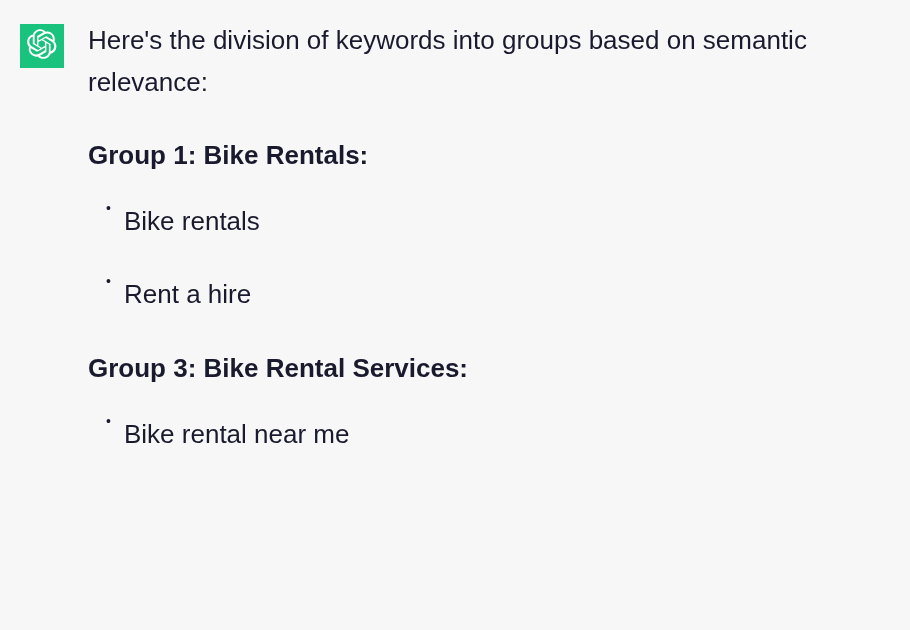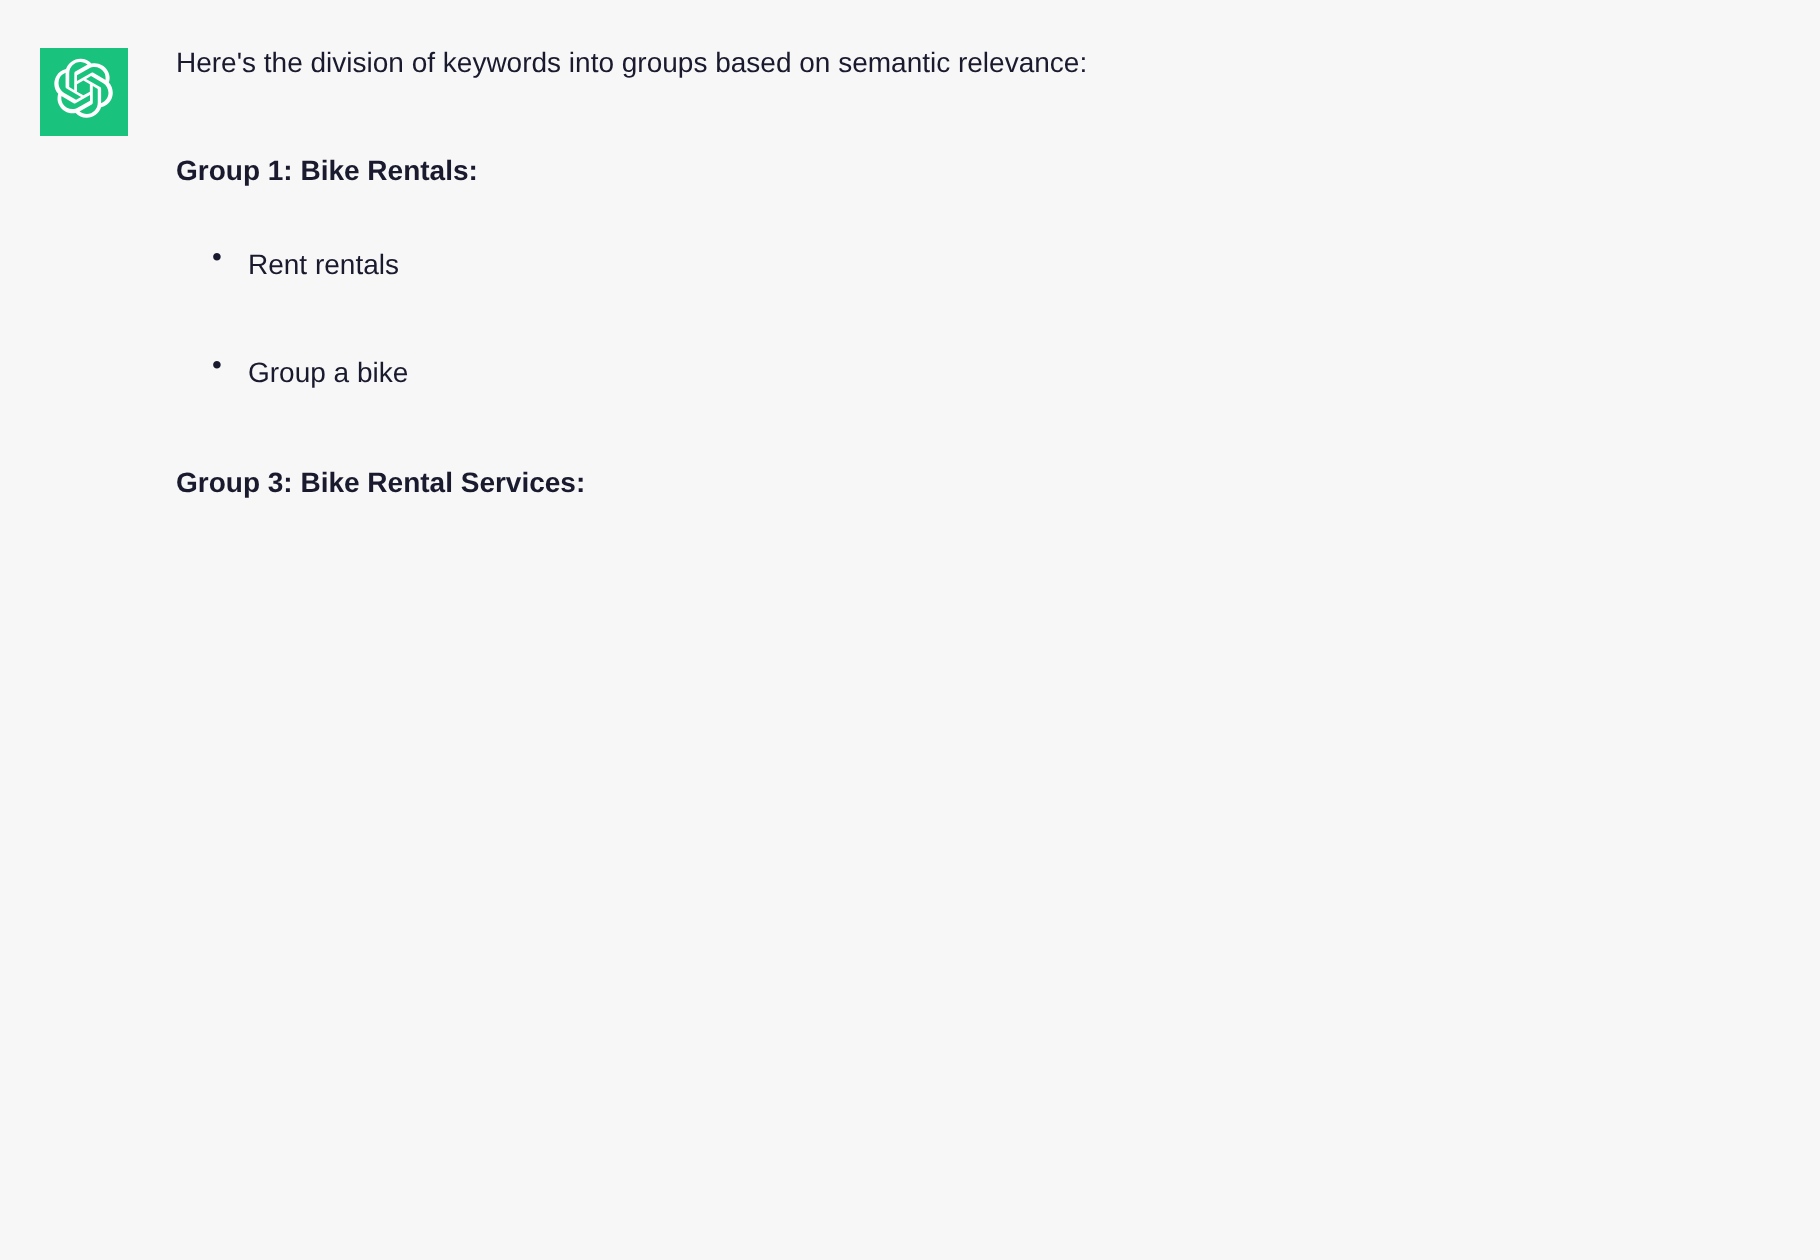--- a/index.html
+++ b/index.html
@@ -30,21 +30,21 @@
       flex-shrink: 0;
       margin-top: 4px;
     }
     .avatar svg {
       width: 30px;
       height: 30px;
     }
     .content {
       flex: 1;
       color: #1a1a2e;
-      font-size: 14px;
+      font-size: 26px;
       line-height: 1.6;
     }
     .intro {
       margin-bottom: 32px;
     }
     .group-title {
       font-weight: 700;
       margin-bottom: 24px;
       margin-top: 20px;
     }
@@ -76,24 +76,25 @@
       <svg viewBox="0 0 41 41" fill="none" xmlns="http://www.w3.org/2000/svg">
         <path d="M37.5 16.8c.9-2.7.6-5.7-.9-8.1-2.2-3.9-6.7-5.9-11-4.9C23.7 1.6 20.9.4 18 .5c-4.5 0-8.4 2.9-9.8 7.1-2.8.6-5.2 2.3-6.6 4.8-2.3 3.9-1.7 8.8 1.3 12.1-.9 2.7-.6 5.7.9 8.1 2.2 3.9 6.7 5.9 11 4.9 1.9 2.2 4.7 3.4 7.6 3.3 4.5 0 8.4-2.9 9.8-7.1 2.8-.6 5.2-2.3 6.6-4.8 2.2-3.9 1.7-8.8-1.3-12.1zM22.4 38.2c-1.8 0-3.5-.6-4.9-1.7l.2-.1 8.1-4.7c.4-.2.7-.7.7-1.1V19.1l3.4 2v9.4c0 4.3-3.3 7.7-7.5 7.7zM6 31.2c-.9-1.5-1.2-3.4-.9-5.1l.2.1 8.1 4.7c.4.2.9.2 1.3 0l9.9-5.7v4l-8.2 4.7c-3.6 2.1-8.3.9-10.4-2.7zM3.9 13.5c.9-1.6 2.3-2.7 4-3.4v9.7c0 .5.3.9.7 1.1l9.9 5.7-3.4 2-8.1-4.7c-3.6-2.1-4.9-6.8-3.1-10.4zm27.9 6.5l-9.9-5.7 3.4-2 8.1 4.7c3.6 2.1 4.9 6.8 2.8 10.5-.9 1.5-2.3 2.7-4 3.4v-9.7c.1-.5-.2-1-.4-1.2zm3.4-5.1l-.2-.1-8.1-4.7c-.4-.2-.9-.2-1.3 0l-9.9 5.7v-4l8.2-4.7c3.6-2.1 8.3-.8 10.4 2.8.8 1.5 1.1 3.3.9 5zm-21.4 7l-3.4-2v-9.5c0-4.2 3.4-7.6 7.6-7.6 1.8 0 3.5.6 4.9 1.7l-.2.1-8.1 4.7c-.4.2-.7.7-.7 1.1l-.1 11.5zm1.9-4l4.4-2.5 4.4 2.5V23l-4.4 2.5L15.7 23v-5.1z" fill="white"></path>
       </svg>
     </span>
   </div>
   <div class="content">
     <p class="intro">Here's the division of keywords into groups based on semantic relevance:</p>
 
     <p class="group-title">Group 1: Bike Rentals:</p>
     <ul>
-      <li>Rent rentals</li>
+      <li>Bike rentals</li>
     </ul>
 
     <ul>
-      <li>Group a bike</li>
+      <li>Rent a hire</li>
     </ul>
 
     <p class="group-title">Group 3: Bike Rental Services:</p>
     <ul>
+      <li>Bike rental near me</li>
     </ul>
   </div>
 </div>
 
 </body></html>

